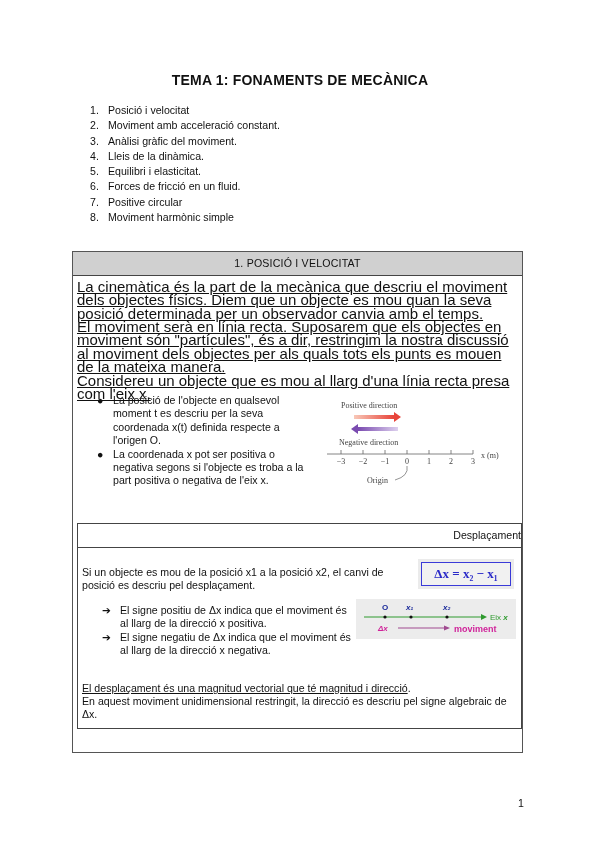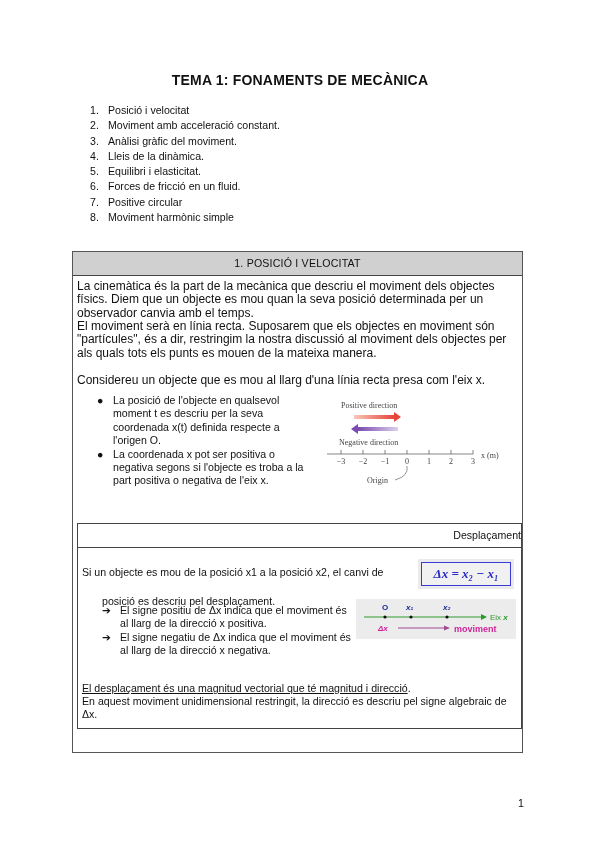--- a/index.html
+++ b/index.html
@@ -16,40 +16,40 @@
     .toc li { height: 15.3px; line-height: 15.3px; font-size: 10.6px; }
     .toc .num { display: inline-block; width: 18px; }
     .outer {
       position: absolute; left: 72px; top: 251px; width: 451px; height: 502px;
       border: 1.5px solid #555; box-sizing: border-box;
     }
     .outer-header {
       height: 23px; background: #d0d0d0; border-bottom: 1.5px solid #444;
       text-align: center; line-height: 23px; font-size: 10.6px; letter-spacing: 0.2px;
     }
-    .para { position: absolute; left: 4px; font-size: 12px; line-height: 13.4px; width: 445px; }
+    .para { position: absolute; left: 4px; font-size: 15px; line-height: 13.4px; width: 445px; text-decoration: underline; }
     .bullets { position: absolute; left: 22px; top: 142px; width: 215px; margin: 0; padding: 0; list-style: none; }
     .bullets li { position: relative; padding-left: 18px; font-size: 10.6px; line-height: 13.4px; }
     .bullets li .dot { position: absolute; left: 2px; top: 0; }
     .axis-fig { position: absolute; left: 250px; top: 148px; width: 200px; height: 92px; }
     .inner {
       position: absolute; left: 4px; top: 271px; width: 445px; height: 206px;
       border: 1.5px solid #444; box-sizing: border-box;
     }
     .inner-header {
       height: 23px; border-bottom: 1.5px solid #444; text-align: right; line-height: 23px; font-size: 10.6px;
     }
     .inner-text { position: absolute; left: 4px; font-size: 10.6px; line-height: 13.4px; }
     .formula-box {
       position: absolute; left: 340px; top: 35px; width: 96px; height: 30px;
       background: #ebebeb; box-sizing: border-box; padding: 3px;
     }
     .formula-inner {
       width: 100%; height: 100%; border: 1.2px solid #3a3ad8; box-sizing: border-box; background: #f1f1f1;
-      color: #2a2ac8; font-family: "Liberation Serif", serif; font-size: 13px; font-style: italic;
+      color: #2a2ac8; font-family: "Liberation Serif", serif; font-size: 13px; 
       text-align: center; line-height: 22px; font-weight: bold;
     }
     .arrows { position: absolute; left: 24px; top: 80px; margin: 0; padding: 0; list-style: none; width: 250px; }
     .arrows li { position: relative; padding-left: 18px; font-size: 10.6px; line-height: 13.4px; }
     .arrows li .arr { position: absolute; left: 0; top: 0; }
     .move-fig { position: absolute; left: 278px; top: 75px; width: 160px; height: 40px; background: #ececec; }
     .underline { text-decoration: underline; }
     .page-num { position: absolute; left: 518px; top: 797px; font-size: 10.6px; }
   </style>
 </head>
@@ -120,21 +120,21 @@
       <text x="158" y="58" font-family="Liberation Serif, serif" font-size="8" fill="#444">x (m)</text>
       <path d="M84,66 Q86,76 72,80" fill="none" stroke="#666" stroke-width="0.7"></path>
       <text x="44" y="83" font-family="Liberation Serif, serif" font-size="8" fill="#444">Origin</text>
     </svg>
   </div>
 
   <div class="inner">
     <div class="inner-header">Desplaçament</div>
 
     <div class="inner-text" style="top:42px;">Si un objecte es mou de la posició x1 a la posició x2, el canvi de</div>
-    <div class="inner-text" style="top:71px;margin-left:20px;">posició es descriu pel desplaçament.</div>
+    <div class="inner-text" style="top:55px;">posició es descriu pel desplaçament.</div>
 
     <div class="formula-box">
       <div class="formula-inner">Δx = x₂ − x₁</div>
     </div>
 
     <ul class="arrows">
       <li><span class="arr">➔</span><span>El signe positiu de Δx indica que el moviment és al llarg de la direcció x positiva.</span></li>
       <li><span class="arr">➔</span><span>El signe negatiu de Δx indica que el moviment és al llarg de la direcció x negativa.</span></li>
     </ul>
 

